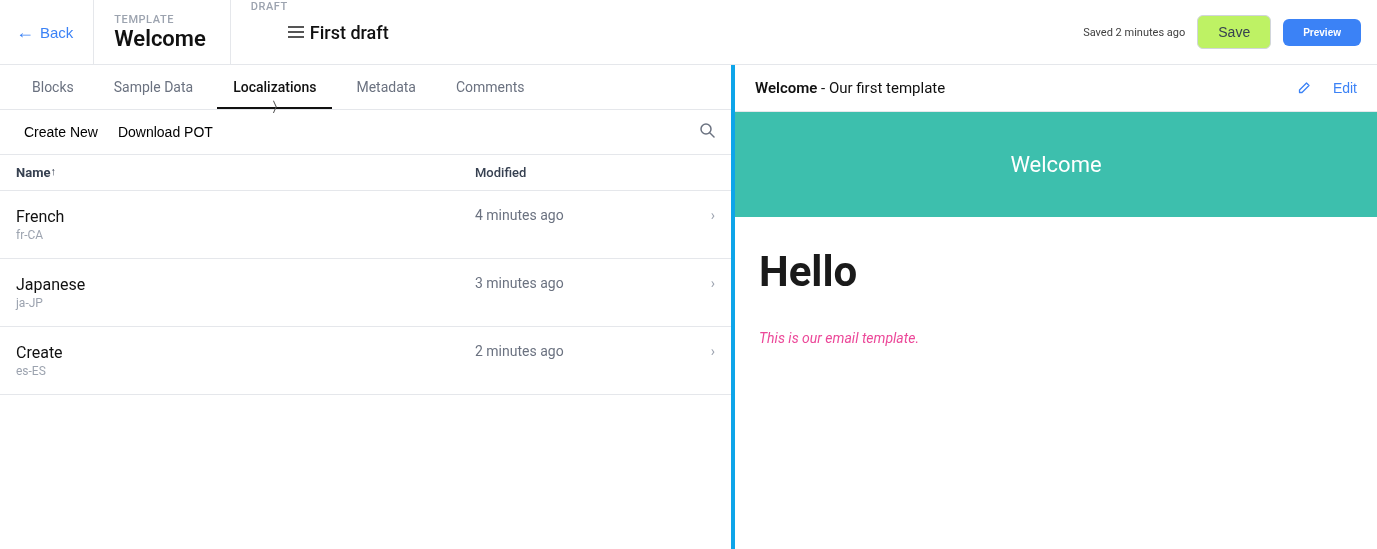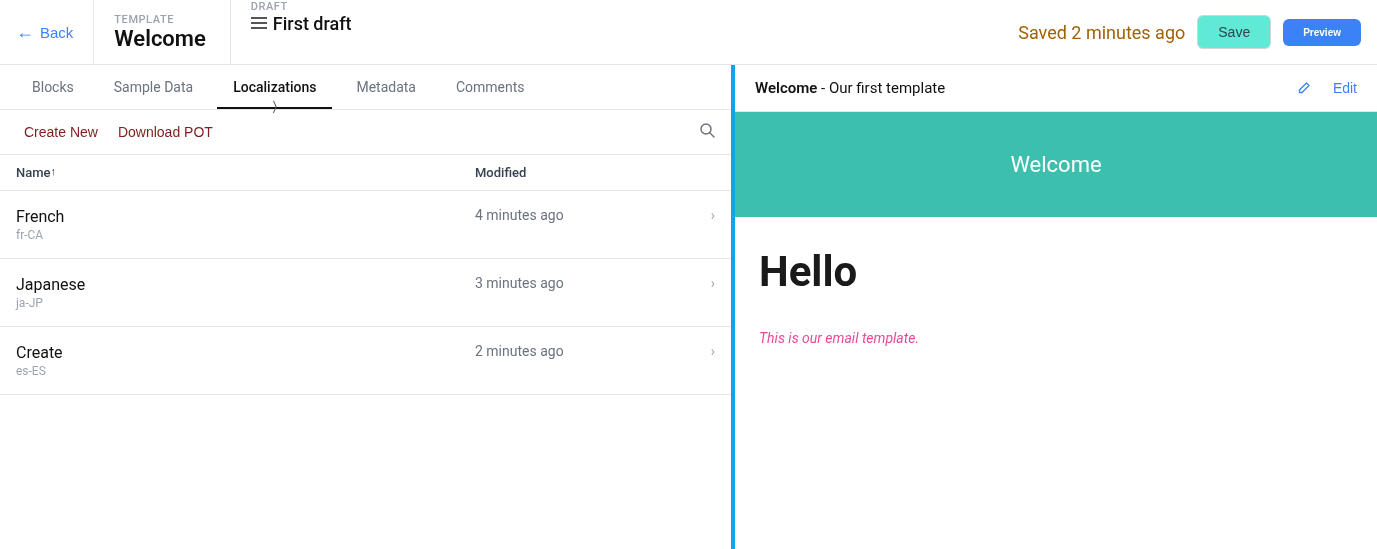--- a/index.html
+++ b/index.html
@@ -53,23 +53,22 @@
       letter-spacing: 0.05em;
       font-weight: 500;
     }
     .template-name {
       font-size: 22px;
       font-weight: 600;
       color: #111;
     }
     .draft-info {
       display: flex;
-      flex-direction: column;
       height: 65px;
-      justify-content: flex-start;
+      justify-content: center;
     }
     .draft-label {
       font-size: 11px;
       color: #9ca3af;
       text-transform: uppercase;
       letter-spacing: 0.05em;
       font-weight: 500;
     }
     .draft-name {
       display: flex;
@@ -91,27 +90,27 @@
       height: 2px;
       background: #555;
     }
     .header-right {
       margin-left: auto;
       display: flex;
       align-items: center;
       gap: 12px;
     }
     .saved-text {
-      font-size: 18px;
-      color: #a16207;
+      font-size: 11px;
+      color: #404040;
     }
     .save-btn {
       padding: 8px 20px;
       border: 1.5px solid #d1d5db;
-      background: #5eead4;
+      background: #bef264;
       border-radius: 6px;
       font-size: 14px;
       font-weight: 500;
       color: #374151;
       cursor: pointer;
     }
     .preview-btn {
       padding: 8px 20px;
       border: none;
       background: #3b82f6;
@@ -169,21 +168,21 @@
     
     .toolbar {
       display: flex;
       align-items: center;
       padding: 10px 16px;
       border-bottom: 1px solid #e5e7eb;
       gap: 4px;
     }
     .toolbar-btn {
       font-size: 14px;
-      color: #7f1d1d;
+      color: #000000;
       cursor: pointer;
       background: none;
       border: none;
       padding: 4px 8px;
       font-weight: 500;
     }
     .search-icon-btn {
       margin-left: auto;
       background: none;
       border: none;
@@ -199,20 +198,21 @@
       border-bottom: 1px solid #e5e7eb;
       font-size: 13px;
       font-weight: 500;
       color: #374151;
     }
     .col-name {
       flex: 1;
       display: flex;
       align-items: flex-start;
       gap: 0;
+      font-weight: bold;
     }
     .col-modified {
       width: 200px;
     }
     .col-arrow {
       width: 40px;
     }
     .sort-arrow {
       font-size: 11px;
     }

